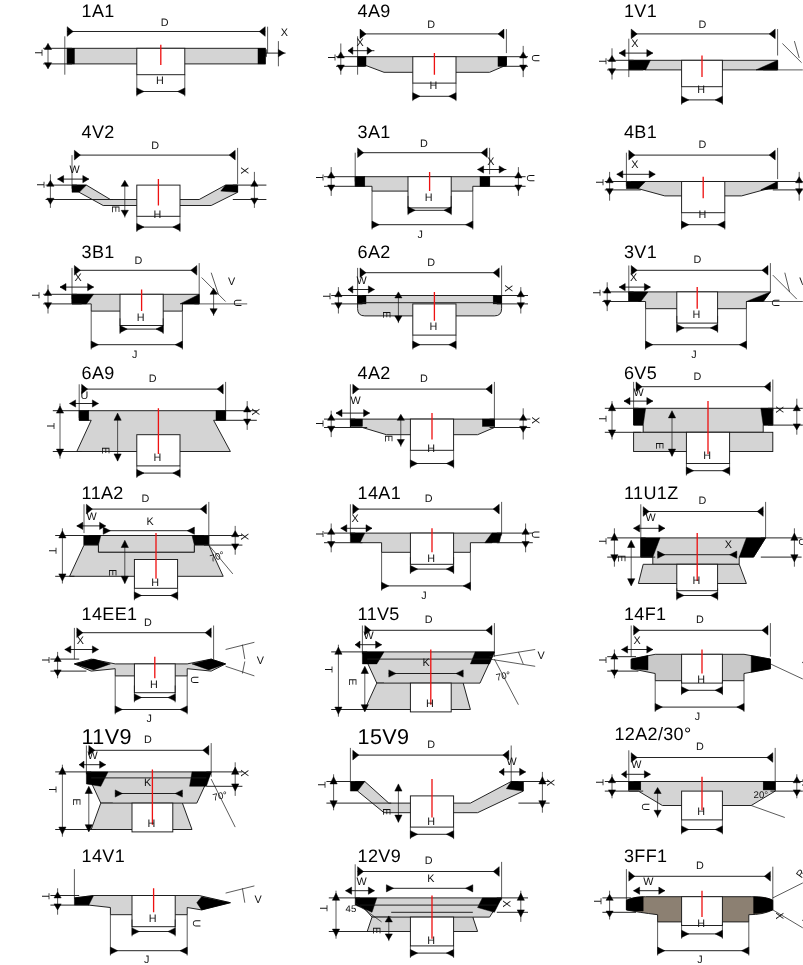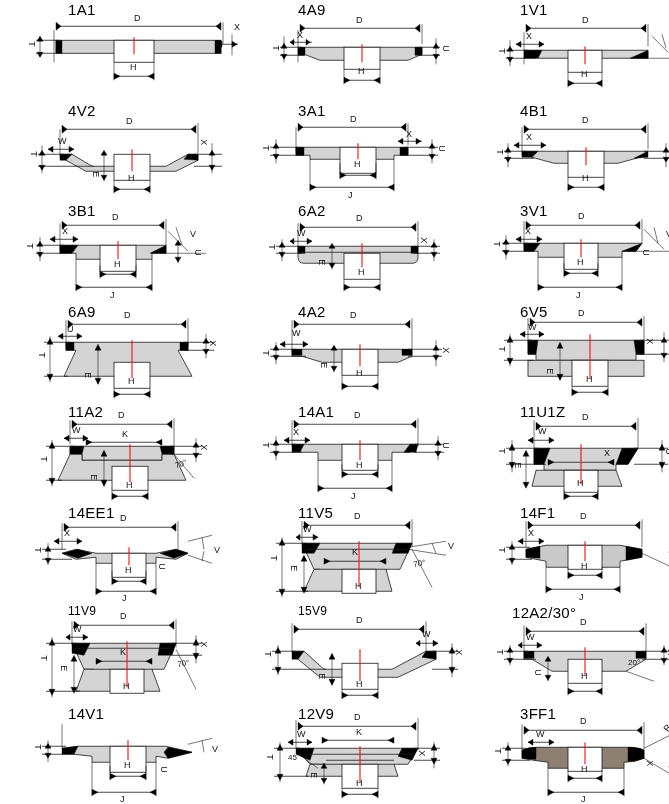--- a/index.html
+++ b/index.html
@@ -1,21 +1,21 @@
 <!DOCTYPE html>
 <html><head>
 <meta charset="utf-8">
 <style>
   html,body{margin:0;padding:0;background:#ffffff;}
   body{width:669px;height:804px;font-family:"Liberation Sans",sans-serif;color:#000;}
   #grid{display:grid;grid-template-columns:230px 230px 209px;grid-template-rows:repeat(8,100.5px);width:669px;height:804px;margin-left:16px;}
   .cell{position:relative;overflow:hidden;}
   .code{position:absolute;left:52px;top:2px;font-size:15px;font-weight:400;letter-spacing:.3px;line-height:1;white-space:nowrap;}
   .cell.c3 .code{left:44px;}
-  .code.big{font-size:12px;}
+  .code.big{font-size:18px;}
   svg{position:absolute;left:0;top:0;width:100%;height:100%;display:block;}
   .ln{stroke:#1a1a1a;stroke-width:.8;fill:none;}
   .thin{stroke:#1a1a1a;stroke-width:.6;fill:none;}
   .body-fill{fill:#d4d4d4;stroke:#1a1a1a;stroke-width:.8;}
   .body-fill2{fill:#c9c9c9;stroke:#1a1a1a;stroke-width:.8;}
   .abr{fill:#000000;stroke:#000;stroke-width:.4;}
   .white{fill:#ffffff;stroke:#1a1a1a;stroke-width:.8;}
   .axis{stroke:#ee1111;stroke-width:1.1;}
   .lbl{font-size:9px;fill:#111;font-family:"Liberation Sans",sans-serif;}
   .lbl.rot{writing-mode:vertical-rl;}

